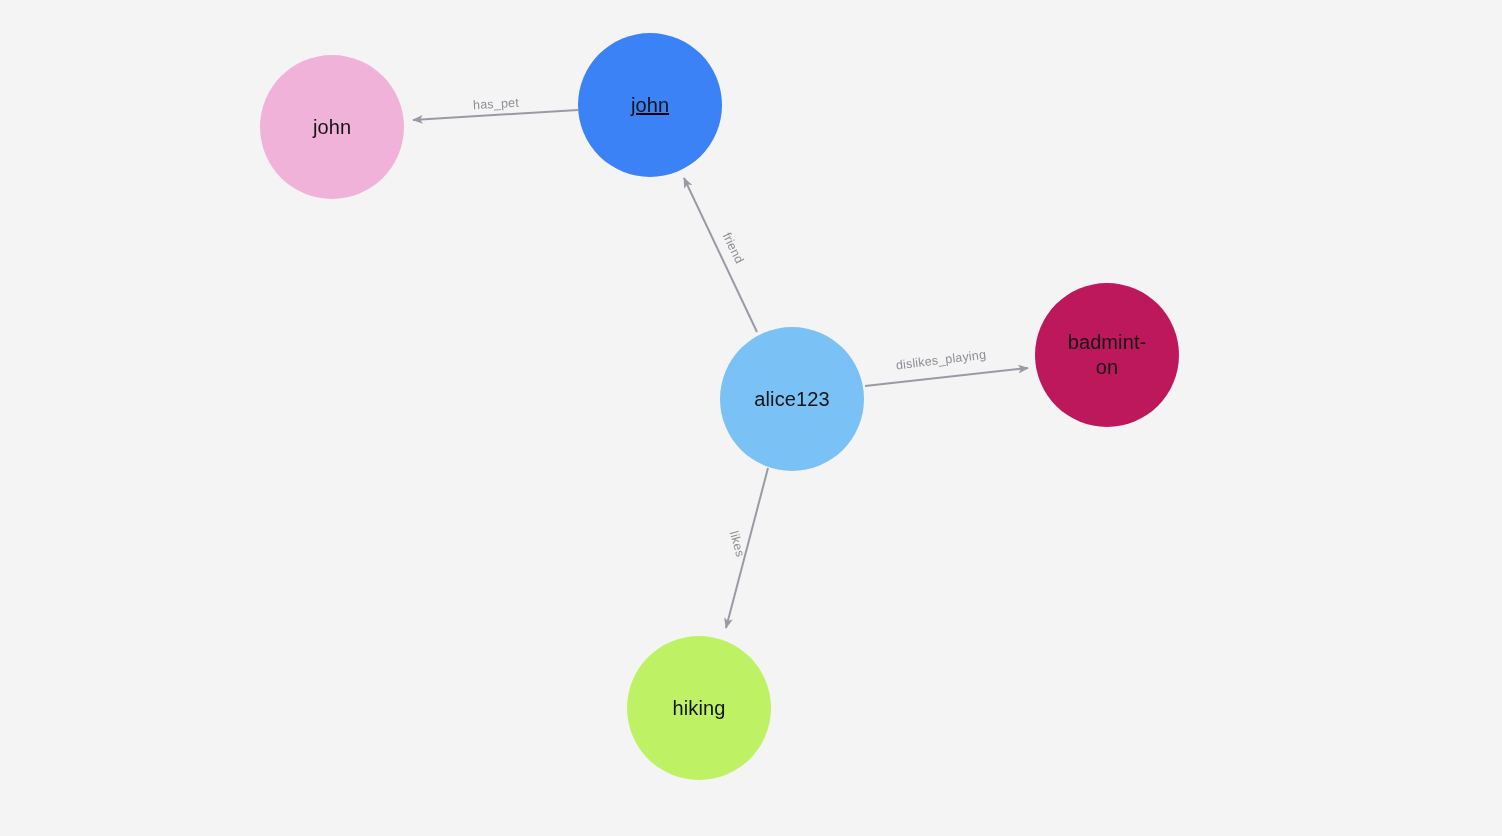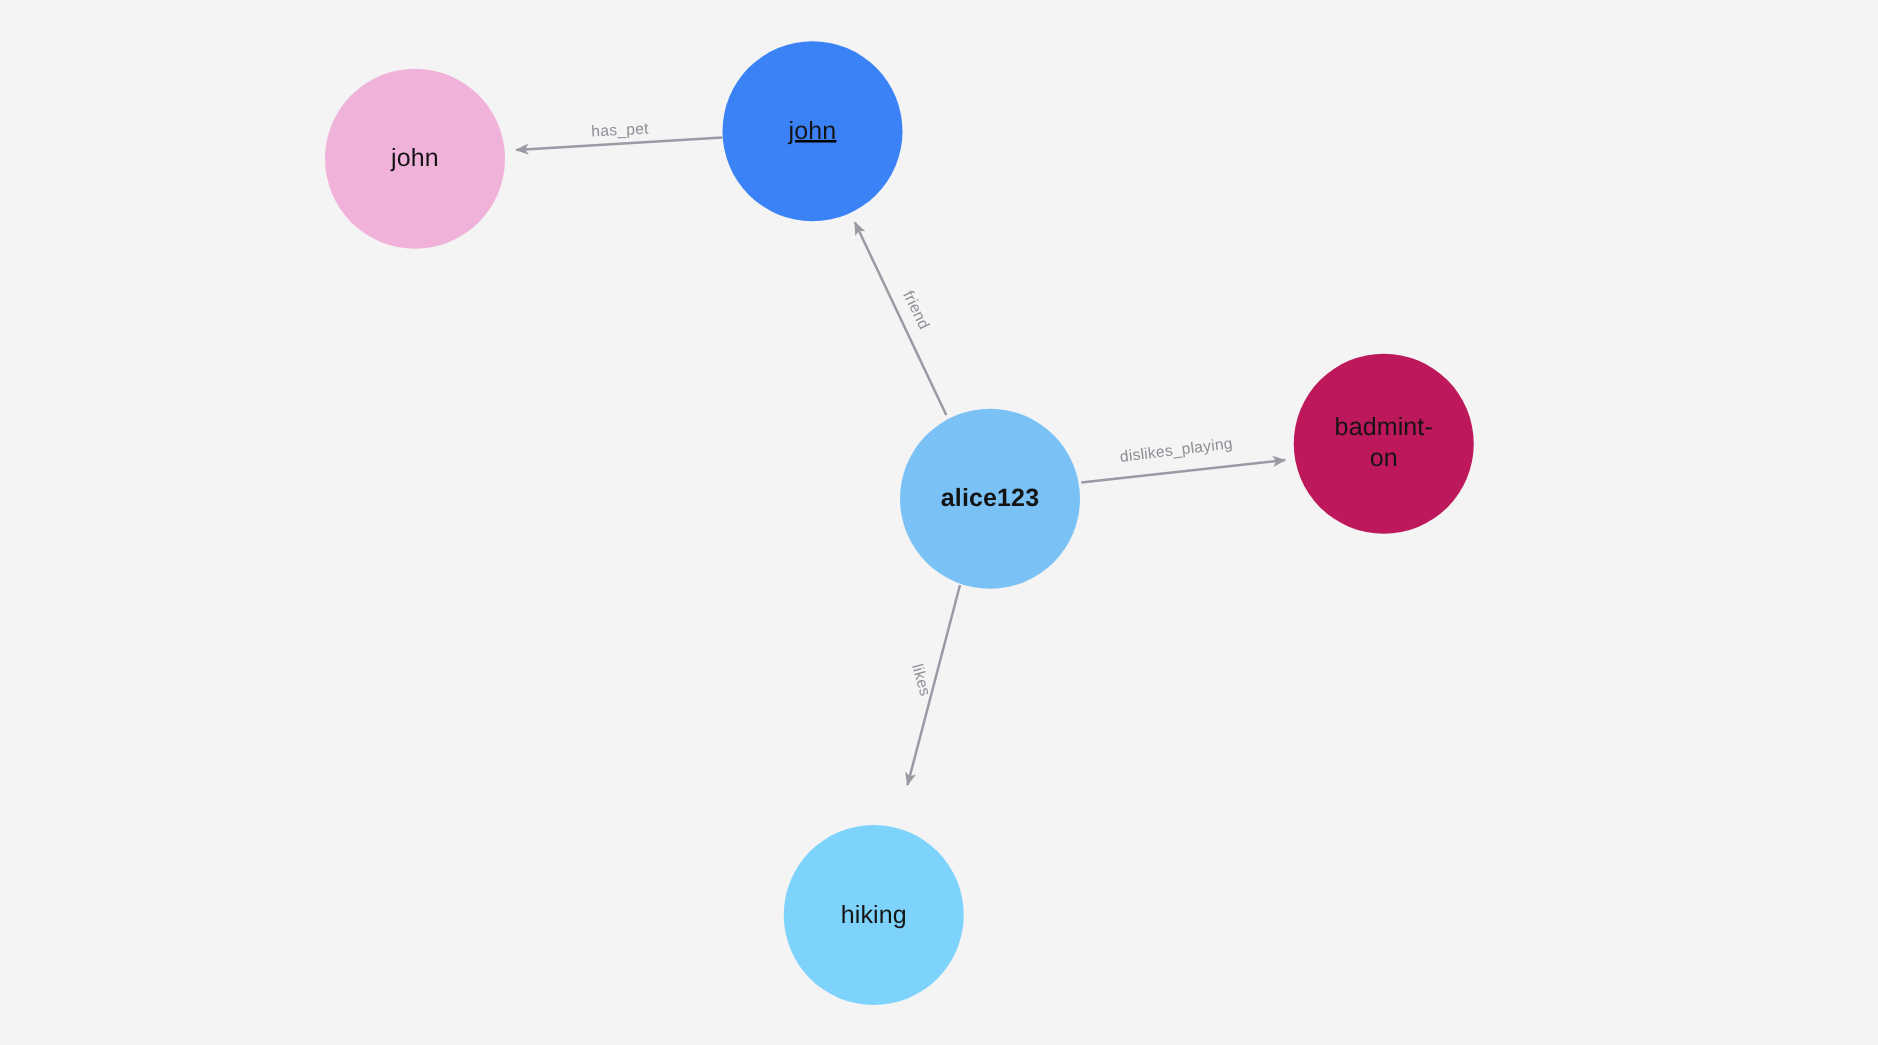--- a/index.html
+++ b/index.html
@@ -83,25 +83,25 @@
       <div class="edge-label" style="color: rgb(142, 142, 150); left: 737px; top: 544px; transform: translate(-50%, -50%) rotate(74deg);">likes</div>
     </div>
 
   <div id="node-layer">
       <div class="graph-node" style="left: 260px; top: 55px; width: 144px; height: 144px; background: rgb(241, 178, 218);">
         <span class="node-label" style="color: rgb(20, 20, 20);">john</span>
       </div>
       <div class="graph-node" style="left: 578px; top: 33px; width: 144px; height: 144px; background: #3b82f6; text-decoration: underline;">
         <span class="node-label" style="color: rgb(20, 20, 20);">john</span>
       </div>
-      <div class="graph-node" style="left: 720px; top: 327px; width: 144px; height: 144px; background: rgb(122, 193, 245); font-weight: bold;">
+      <div class="graph-node" style="left: 720px; top: 327px; width: 144px; height: 144px; background: rgb(122, 193, 245);">
         <span class="node-label" style="color: rgb(20, 20, 20);">alice123</span>
       </div>
       <div class="graph-node" style="left: 1035px; top: 283px; width: 144px; height: 144px; background: #be185d;">
         <span class="node-label" style="color: rgb(20, 20, 20);">badmint-
 on</span>
       </div>
-      <div class="graph-node" style="left: 627px; top: 660px; width: 144px; height: 144px; background: #7dd3fc;">
+      <div class="graph-node" style="left: 627px; top: 636px; width: 144px; height: 144px; background: #bef264;">
         <span class="node-label" style="color: rgb(20, 20, 20);">hiking</span>
       </div>
     </div>
 
 </div>
 
 </body></html>

